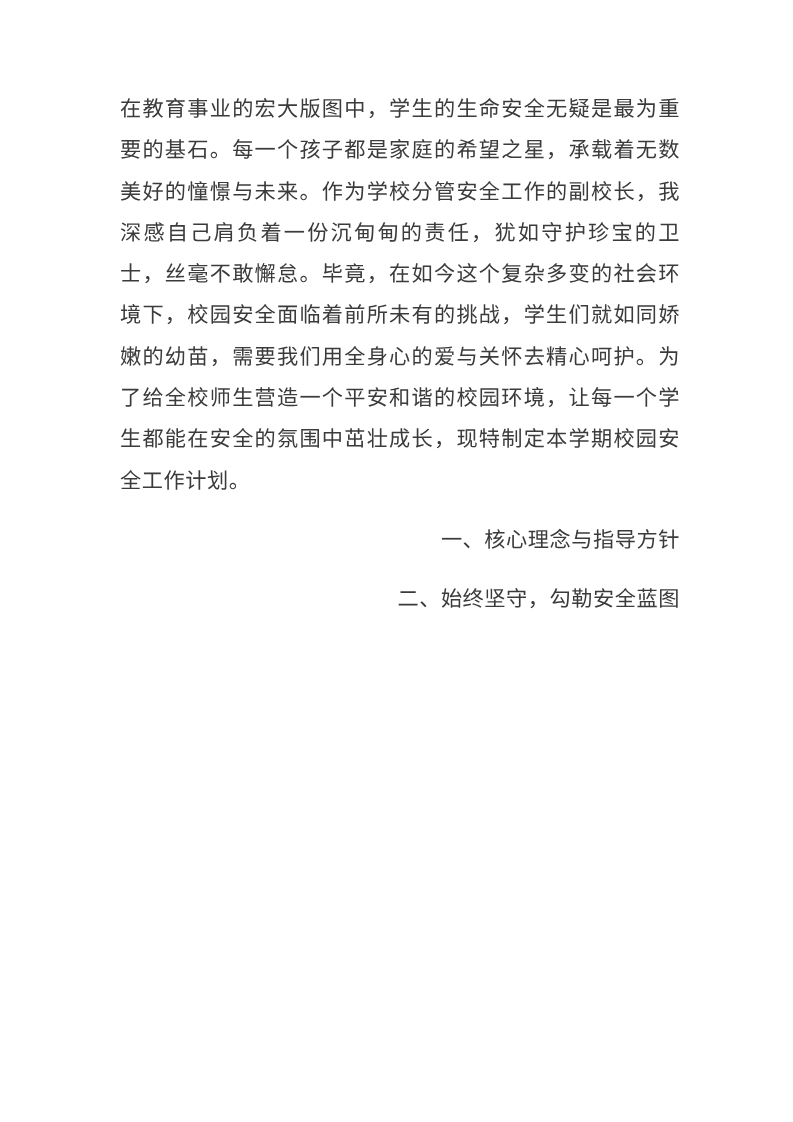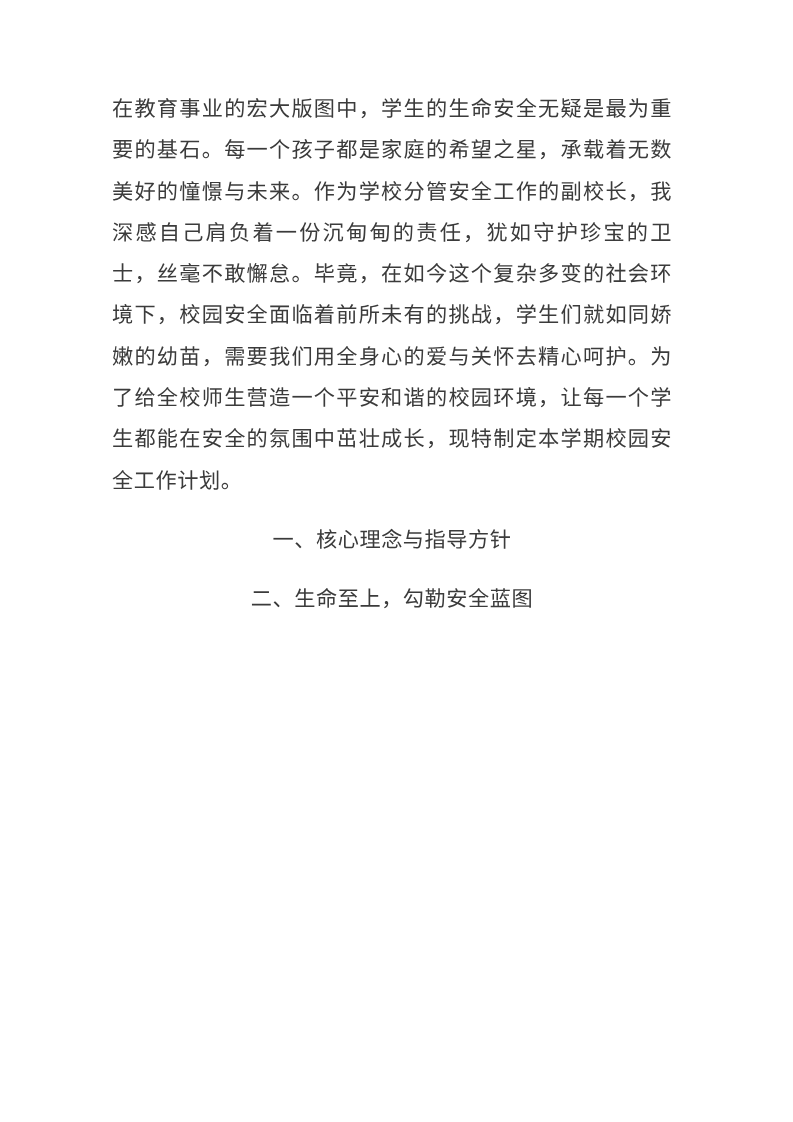--- a/index.html
+++ b/index.html
@@ -12,21 +12,21 @@
     position: relative;
     width: 793px;
     height: 1122px;
     background: #ffffff;
     margin: 0 auto;
     overflow: hidden;
     box-sizing: border-box;
   }
   .doc-body {
     position: absolute;
-    left: 112px;
+    left: 120px;
     top: 88px;
     width: 560px;
   }
   .para {
     font-family: "DejaVu Serif", "Liberation Serif", serif;
     font-size: 21.2px;
     line-height: 41.3px;
     color: #3b3b3b;
     letter-spacing: 0.55px;
     text-align: justify;
@@ -37,33 +37,33 @@
   }
   .para:last-child {
     margin-bottom: 0;
   }
   .heading {
     font-family: "DejaVu Serif", "Liberation Serif", serif;
     font-size: 21.2px;
     line-height: 41.3px;
     color: #3b3b3b;
     letter-spacing: 0.55px;
-    text-align: center;
+    text-align: right;
     margin: 0 0 18px 0;
     font-weight: normal;
     word-break: break-all;
   }
 </style>
 </head>
 <body>
 
 <div class="page">
   <div class="doc-body">
 
     <p class="para">在教育事业的宏大版图中，学生的生命安全无疑是最为重要的基石。每一个孩子都是家庭的希望之星，承载着无数美好的憧憬与未来。作为学校分管安全工作的副校长，我深感自己肩负着一份沉甸甸的责任，犹如守护珍宝的卫士，丝毫不敢懈怠。毕竟，在如今这个复杂多变的社会环境下，校园安全面临着前所未有的挑战，学生们就如同娇嫩的幼苗，需要我们用全身心的爱与关怀去精心呵护。为了给全校师生营造一个平安和谐的校园环境，让每一个学生都能在安全的氛围中茁壮成长，现特制定本学期校园安全工作计划。</p>
 
     <h2 class="heading">一、核心理念与指导方针</h2>
 
 
-    <h2 class="heading">二、生命至上，勾勒安全蓝图</h2>
+    <h2 class="heading">二、始终坚守，勾勒安全蓝图</h2>
 
   </div>
 </div>
 
 </body></html>

